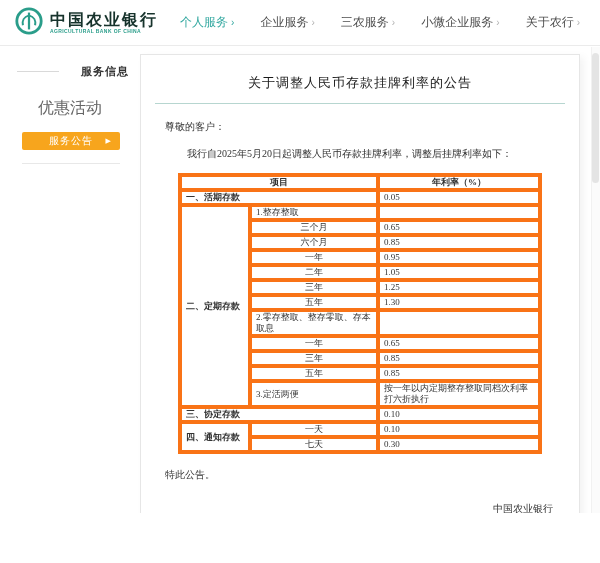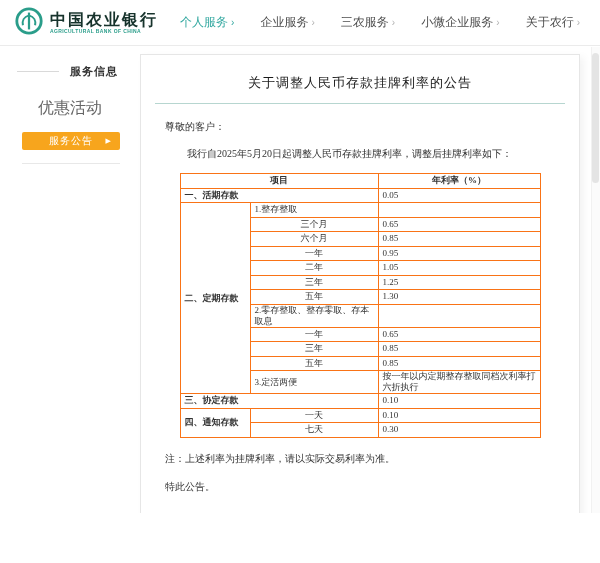--- a/index.html
+++ b/index.html
@@ -23,42 +23,42 @@
   .breadcrumb { padding:8px 0 0 10px; font-size:9px; color:#666; height:24px; }
   .breadcrumb .crumb { color:#666; cursor:pointer; }
   .breadcrumb .crumb.home { color:#99664d; }
   .breadcrumb .sep { color:#999; margin:0 4px; font-size:8px; }
 
   
   .body-wrap { display:flex; align-items:flex-start; margin-top:8px; }
   .sidebar { width:140px; flex:0 0 140px; padding-top:10px; }
   .sb-head { display:flex; align-items:center; }
   .sb-dash { width:42px; border-top:1px solid #d9d9d9; margin-left:17px; }
-  .sb-title { margin-left:11px; font-size:11px; font-weight:bold; color:#333; letter-spacing:1px; }
+  .sb-title { margin-left:22px; font-size:11px; font-weight:bold; color:#333; letter-spacing:1px; }
   .sb-item-plain { margin-top:19px; text-align:center; font-size:16px; color:#666; cursor:pointer; }
   .sb-btn { position:relative; margin:13px 0 0 22px; width:98px; height:18px; background:#f7a51d; border-radius:2px;
             color:#fff; font-size:10px; display:flex; align-items:center; justify-content:center; cursor:pointer; letter-spacing:1px; }
   .sb-btn .play { position:absolute; right:8px; font-size:7px; line-height:18px; }
   .sb-divider { width:98px; margin:13px 0 0 22px; border-top:1px solid #e8e8e8; }
 
   
   .content { width:440px; min-height:460px; border:1px solid #e6e6e6; background:#fff;
              box-shadow:4px 3px 8px rgba(0,0,0,0.05);
              font-family:"Liberation Serif","DejaVu Serif",serif; color:#333; padding-bottom:16px; }
   .n-title { margin-top:19px; text-align:center; font-size:13px; font-weight:normal; color:#1a1a1a; letter-spacing:1px; }
   .n-rule { margin:11px 14px 0; border-bottom:1px solid #b7d6d0; }
   .n-salutation { margin:16px 0 0 24px; font-size:10px; }
   .n-intro { margin:13px 26px 0; font-size:10px; text-indent:2em; }
   .n-note { margin:14px 0 0 24px; font-size:10px; }
   .n-closing { margin:14px 0 0 24px; font-size:10px; }
   .n-sig { margin:20px 26px 0 0; text-align:right; font-size:10px; }
 
   
   table.rates { margin:12px auto 0; width:360px; border-collapse:collapse; table-layout:fixed; }
-  .rates th, .rates td { border:1px solid #f97316; font-size:9px; height:14.5px; line-height:11px; padding:0 4px; color:#333; overflow:hidden; }
+  .rates th, .rates td { border:4px solid #f97316; font-size:9px; height:14.5px; line-height:11px; padding:0 4px; color:#333; overflow:hidden; }
   .rates th { font-weight:bold; text-align:center; }
   .c-cat { font-weight:bold; text-align:left;margin-left:16px; }
   .c-group { font-weight:bold; }
   .c-sub { text-align:left; font-weight:normal; }
   .c-term { text-align:center; font-weight:normal; }
   .c-rate { text-align:left; font-weight:normal; }
 
   
   .scroll-track { position:absolute; top:47px; right:0; bottom:0; width:9px; background:#fbfbfb; border-left:1px solid #f1f1f1; }
   .scroll-thumb { position:absolute; top:6px; right:1px; width:7px; height:130px; background:#e4e4e4; border-radius:4px; }
@@ -197,21 +197,20 @@
           <td class="c-term">一天</td>
           <td class="c-rate">0.10</td>
         </tr>
         <tr>
           <td class="c-term">七天</td>
           <td class="c-rate">0.30</td>
         </tr>
       </tbody>
         </table>
 
-      <div class="n-note">注：上述利率为挂牌利率，请以实际交易利率为准。</div>
       <div class="n-closing">特此公告。</div>
       <div class="n-sig">中国农业银行</div>
 
     </div>
   </div>
 
   <div class="scroll-track">
     <div class="scroll-thumb"></div>
   </div>
 

